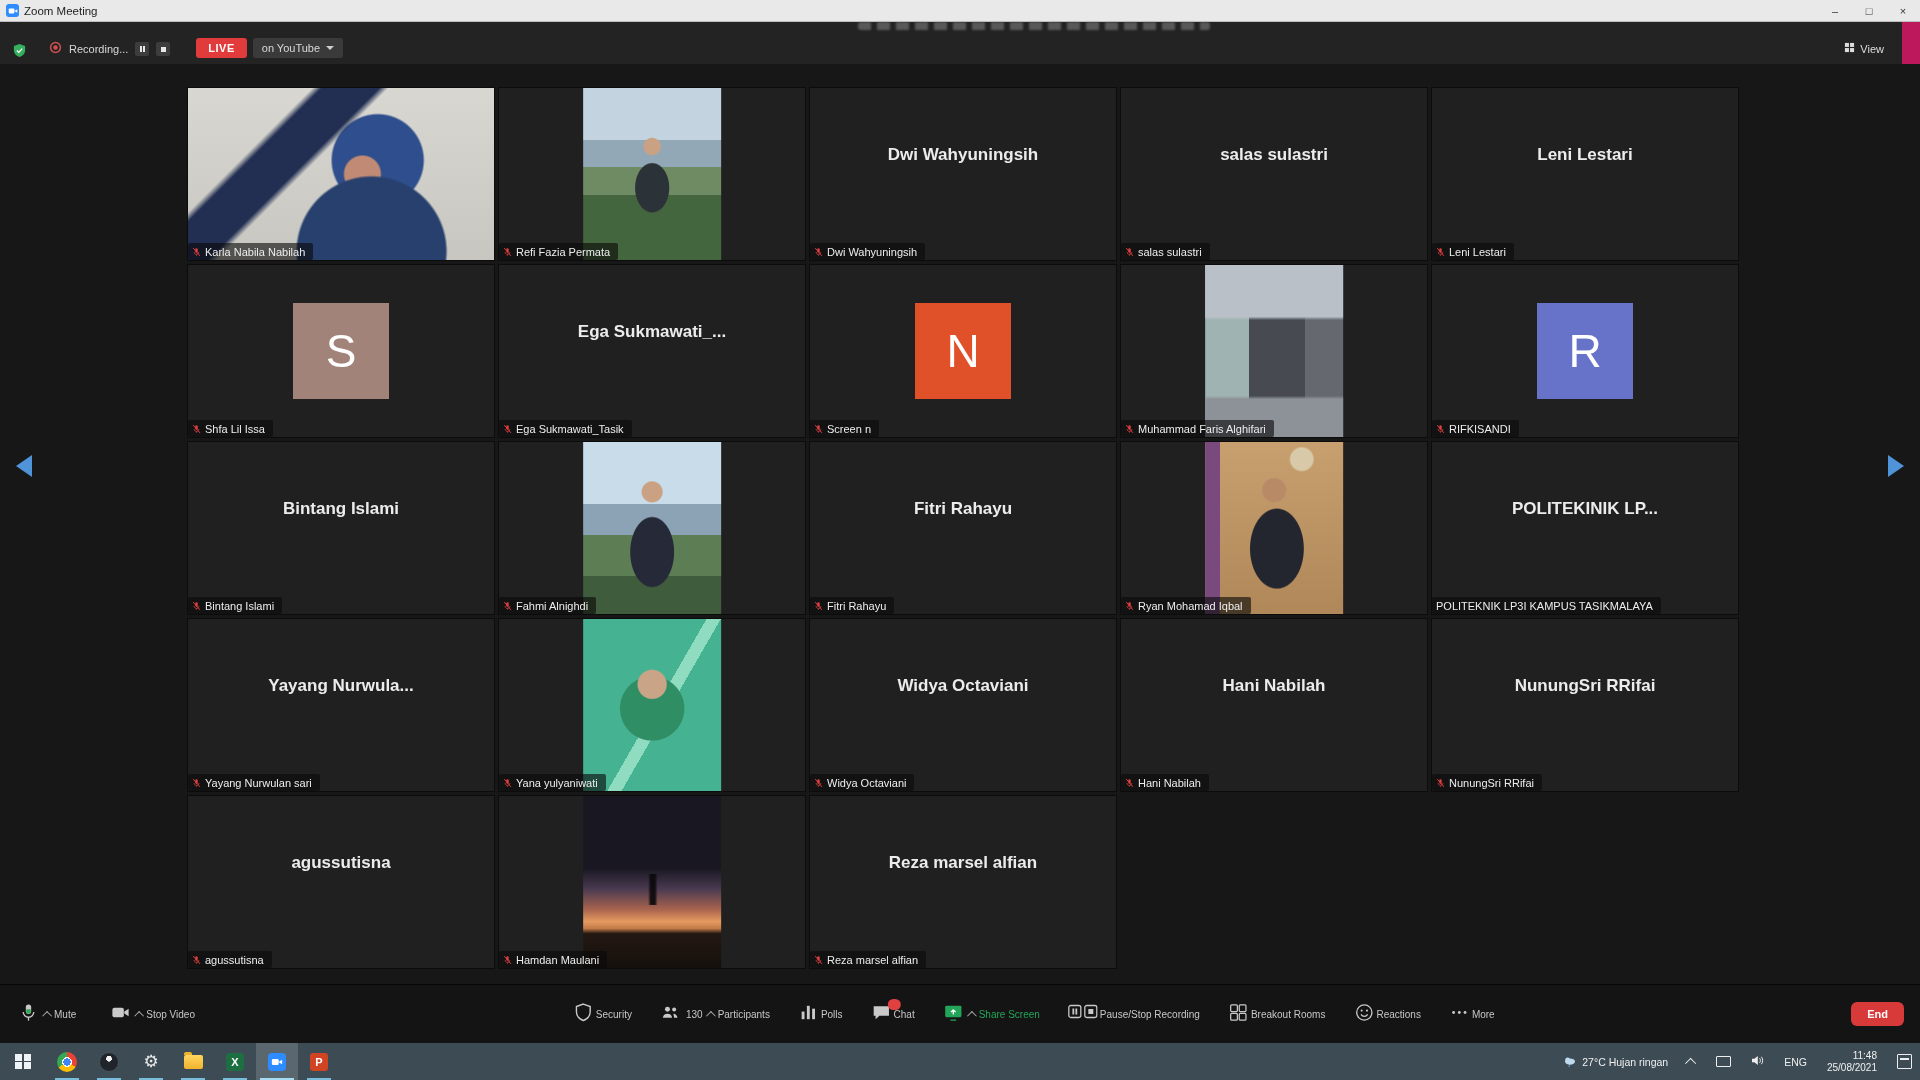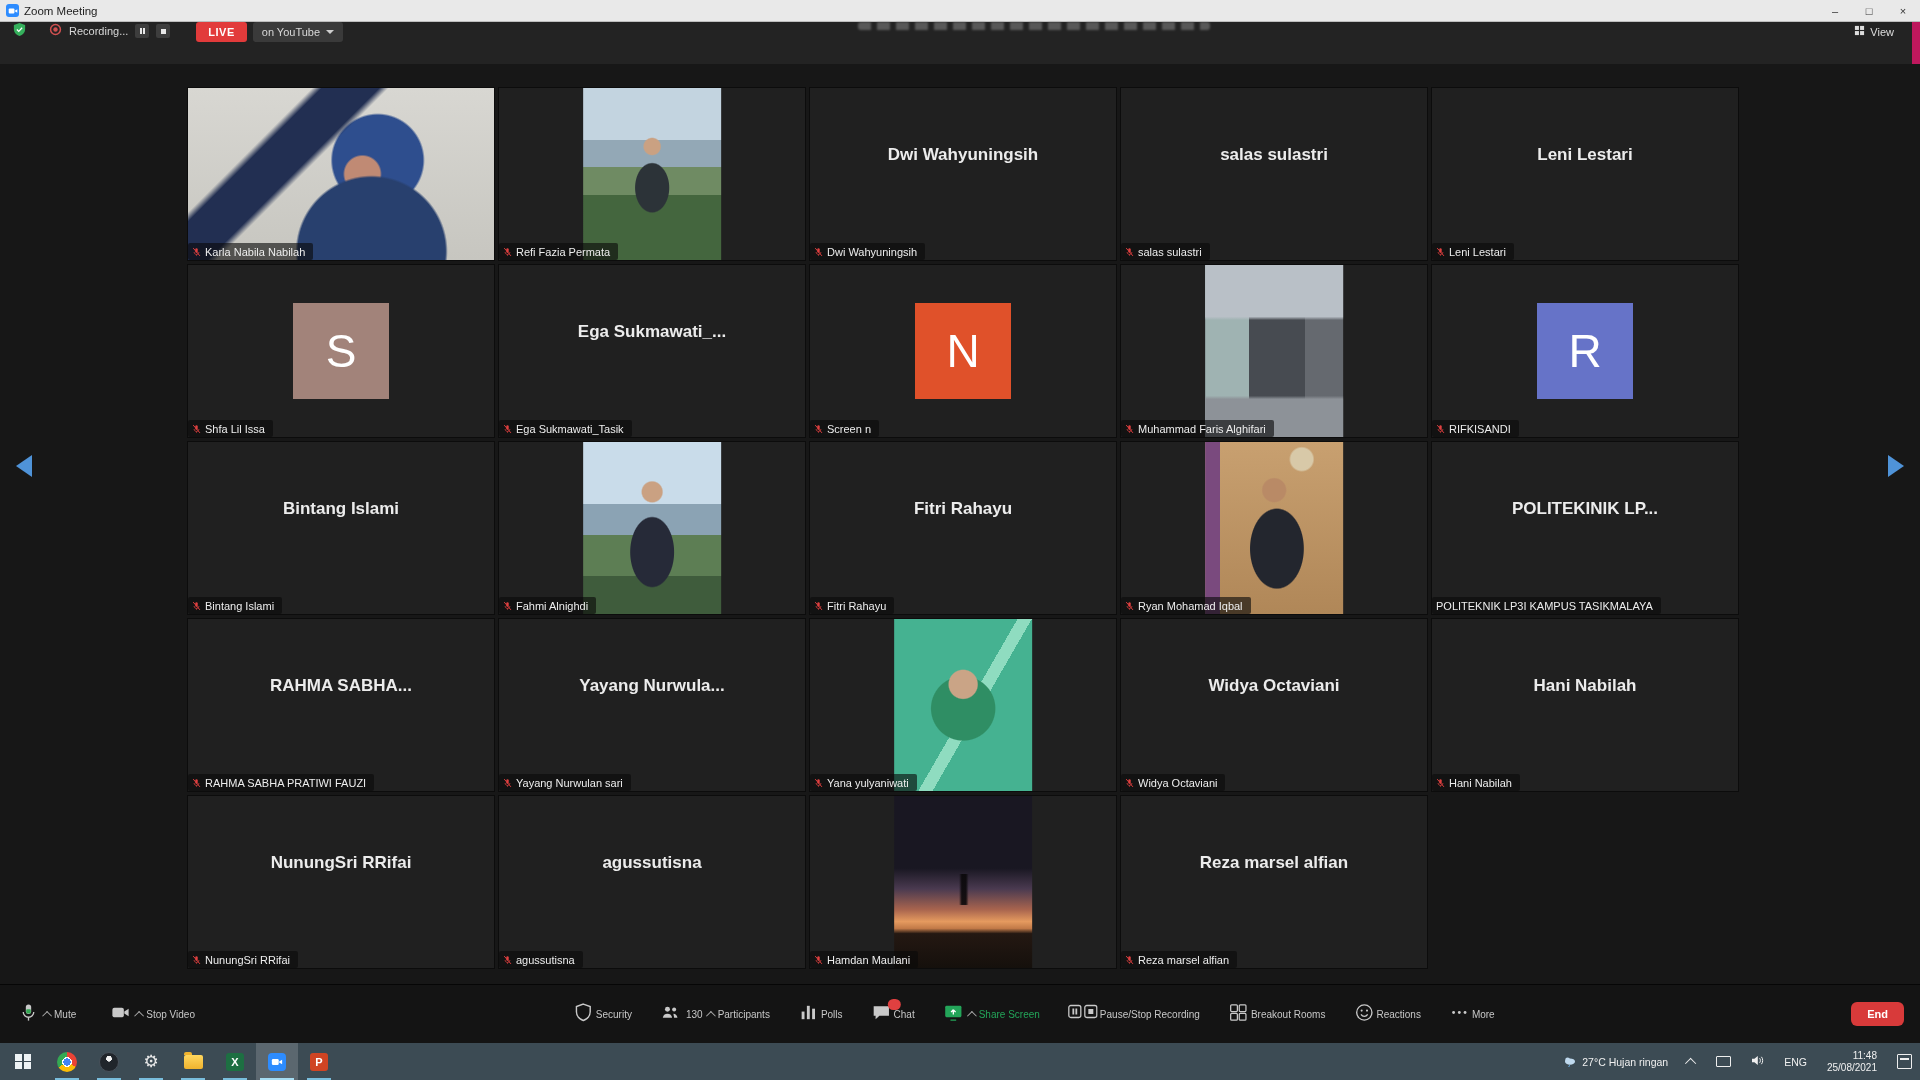--- a/index.html
+++ b/index.html
@@ -11,22 +11,22 @@
     display:flex;align-items:center;padding-left:6px;box-sizing:border-box;
     border-bottom:1px solid #bdbdbd;}
   .titleicon{width:13px;height:13px;background:#2d8cff;border-radius:3px;display:flex;
     align-items:center;justify-content:center;margin-right:5px;}
   .titletext{font-size:11.5px;color:#222;}
   .wincontrols{margin-left:auto;display:flex;height:100%;}
   .wincontrols span{width:34px;display:flex;align-items:center;justify-content:center;
     font-size:11px;color:#333;cursor:pointer;}
 
   
-  .meettop{position:absolute;top:22px;left:0;right:8px;height:42px;background:#232323;
-    display:flex;align-items:flex-start;padding:0 12px;box-sizing:border-box;}
+  .meettop{position:absolute;top:22px;left:0;right:18px;height:42px;background:#232323;
+    display:flex;align-items:flex-end;padding:6px 12px;box-sizing:border-box;}
   .shieldwrap{display:flex;align-items:center;}
   .recgroup{display:flex;align-items:center;gap:7px;margin-left:22px;}
   .rectext{font-size:11px;color:#d8d8d8;}
   .recbtn{width:14px;height:14px;background:#3d3d3d;border-radius:2px;position:relative;cursor:pointer;}
   .recbtn.pause::before,.recbtn.pause::after{content:"";position:absolute;top:4px;width:2px;height:6px;background:#e8e8e8;}
   .recbtn.pause::before{left:4.5px;} .recbtn.pause::after{left:8px;}
   .recbtn.stop::before{content:"";position:absolute;top:4.5px;left:4.5px;width:5px;height:5px;background:#e8e8e8;}
   .livebadge{margin-left:26px;background:#e23b3b;color:#fff;font-weight:bold;font-size:11px;
     padding:4px 12px;border-radius:3px;letter-spacing:.5px;cursor:pointer;}
   .streampill{margin-left:6px;background:#3a3a3a;color:#d8d8d8;font-size:11px;
@@ -424,34 +424,20 @@
             <span>Ryan Mohamad Iqbal</span>
           </div>
         </div>
         <div class="tile">
           <div class="bigname">POLITEKINIK LP...</div>
           <div class="plabel">
             <span>POLITEKNIK LP3I KAMPUS TASIKMALAYA</span>
           </div>
         </div>
         <div class="tile">
-          <div class="bigname">RAHMA SABHA...</div>
-          <div class="plabel">
-            <span class="micwrap">
-              <svg viewBox="0 0 12 12" width="9" height="10">
-                <rect x="4.4" y="1" width="3.2" height="6" rx="1.6" fill="#e04040"></rect>
-                <path d="M2.8 6c0 1.9 1.4 3.2 3.2 3.2S9.2 7.9 9.2 6" fill="none" stroke="#e04040"></path>
-                <path d="M6 9.2V11" stroke="#e04040"></path>
-                <path d="M1.6.8l9 10.4" stroke="#e04040" stroke-width="1.3"></path>
-              </svg>
-            </span>
-            <span>RAHMA SABHA PRATIWI FAUZI</span>
-          </div>
-        </div>
-        <div class="tile">
           <div class="bigname">Yayang Nurwula...</div>
           <div class="plabel">
             <span class="micwrap">
               <svg viewBox="0 0 12 12" width="9" height="10">
                 <rect x="4.4" y="1" width="3.2" height="6" rx="1.6" fill="#e04040"></rect>
                 <path d="M2.8 6c0 1.9 1.4 3.2 3.2 3.2S9.2 7.9 9.2 6" fill="none" stroke="#e04040"></path>
                 <path d="M6 9.2V11" stroke="#e04040"></path>
                 <path d="M1.6.8l9 10.4" stroke="#e04040" stroke-width="1.3"></path>
               </svg>
             </span>

